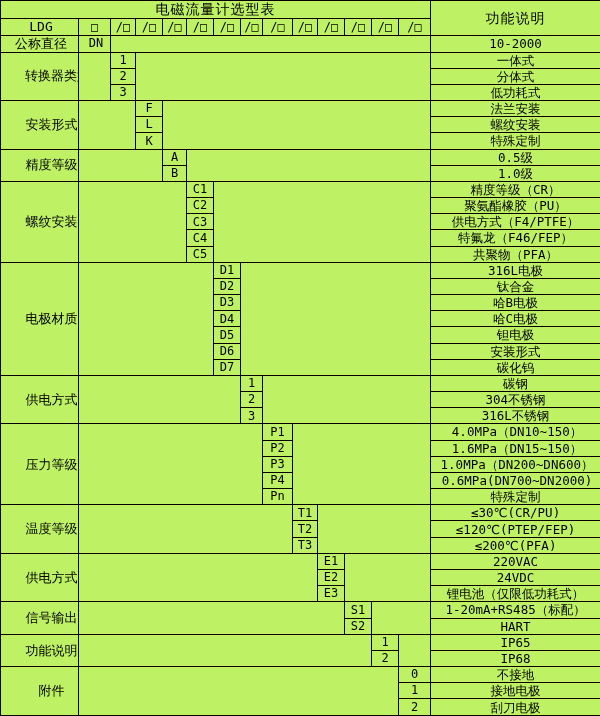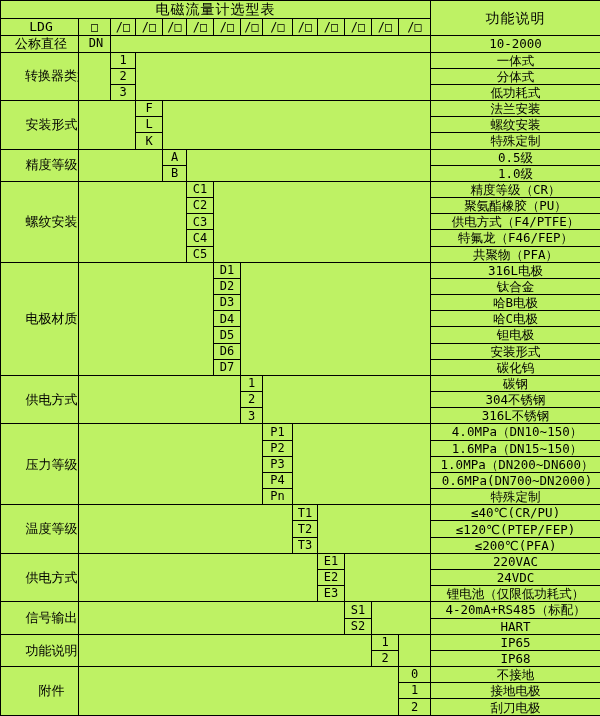--- a/index.html
+++ b/index.html
@@ -193,21 +193,21 @@
       </tr>
       <tr>
         <td class="code">Pn</td>
         <td class="desc">特殊定制</td>
       </tr>
       <tr>
         <td class="lab" rowspan="3">温度等级</td>
         <td class="" rowspan="3" colspan="8"></td>
         <td class="code">T1</td>
         <td class="" rowspan="3" colspan="4"></td>
-        <td class="desc">≤40℃(CR/PU)</td>
+        <td class="desc">≤30℃(CR/PU)</td>
       </tr>
       <tr>
         <td class="code">T2</td>
         <td class="desc">≤120℃(PTEP/FEP)</td>
       </tr>
       <tr>
         <td class="code">T3</td>
         <td class="desc">≤200℃(PFA)</td>
       </tr>
       <tr>
@@ -223,21 +223,21 @@
       </tr>
       <tr>
         <td class="code">E3</td>
         <td class="desc">锂电池（仅限低功耗式）</td>
       </tr>
       <tr>
         <td class="lab" rowspan="2">信号输出</td>
         <td class="" rowspan="2" colspan="10"></td>
         <td class="code">S1</td>
         <td class="" rowspan="2" colspan="2"></td>
-        <td class="desc">4-20mA+RS485（标配）</td>
+        <td class="desc">1-20mA+RS485（标配）</td>
       </tr>
       <tr>
         <td class="code">S2</td>
         <td class="desc">HART</td>
       </tr>
       <tr>
         <td class="lab" rowspan="2">功能说明</td>
         <td class="" rowspan="2" colspan="11"></td>
         <td class="code">1</td>
         <td class="" rowspan="2" colspan="1"></td>

